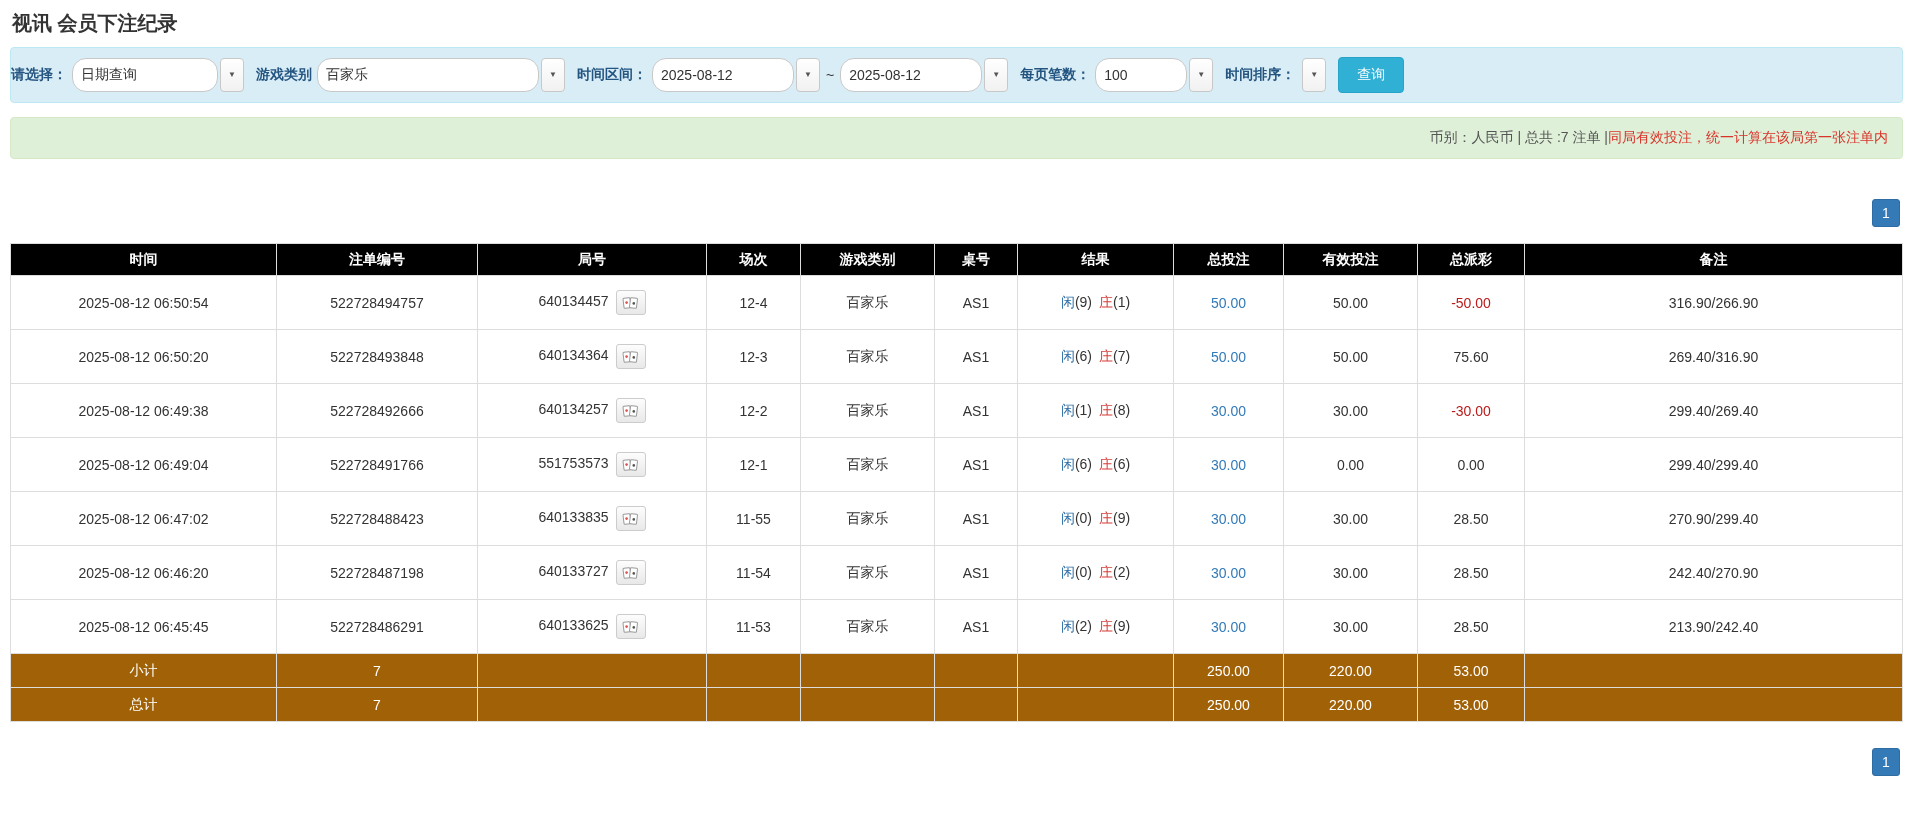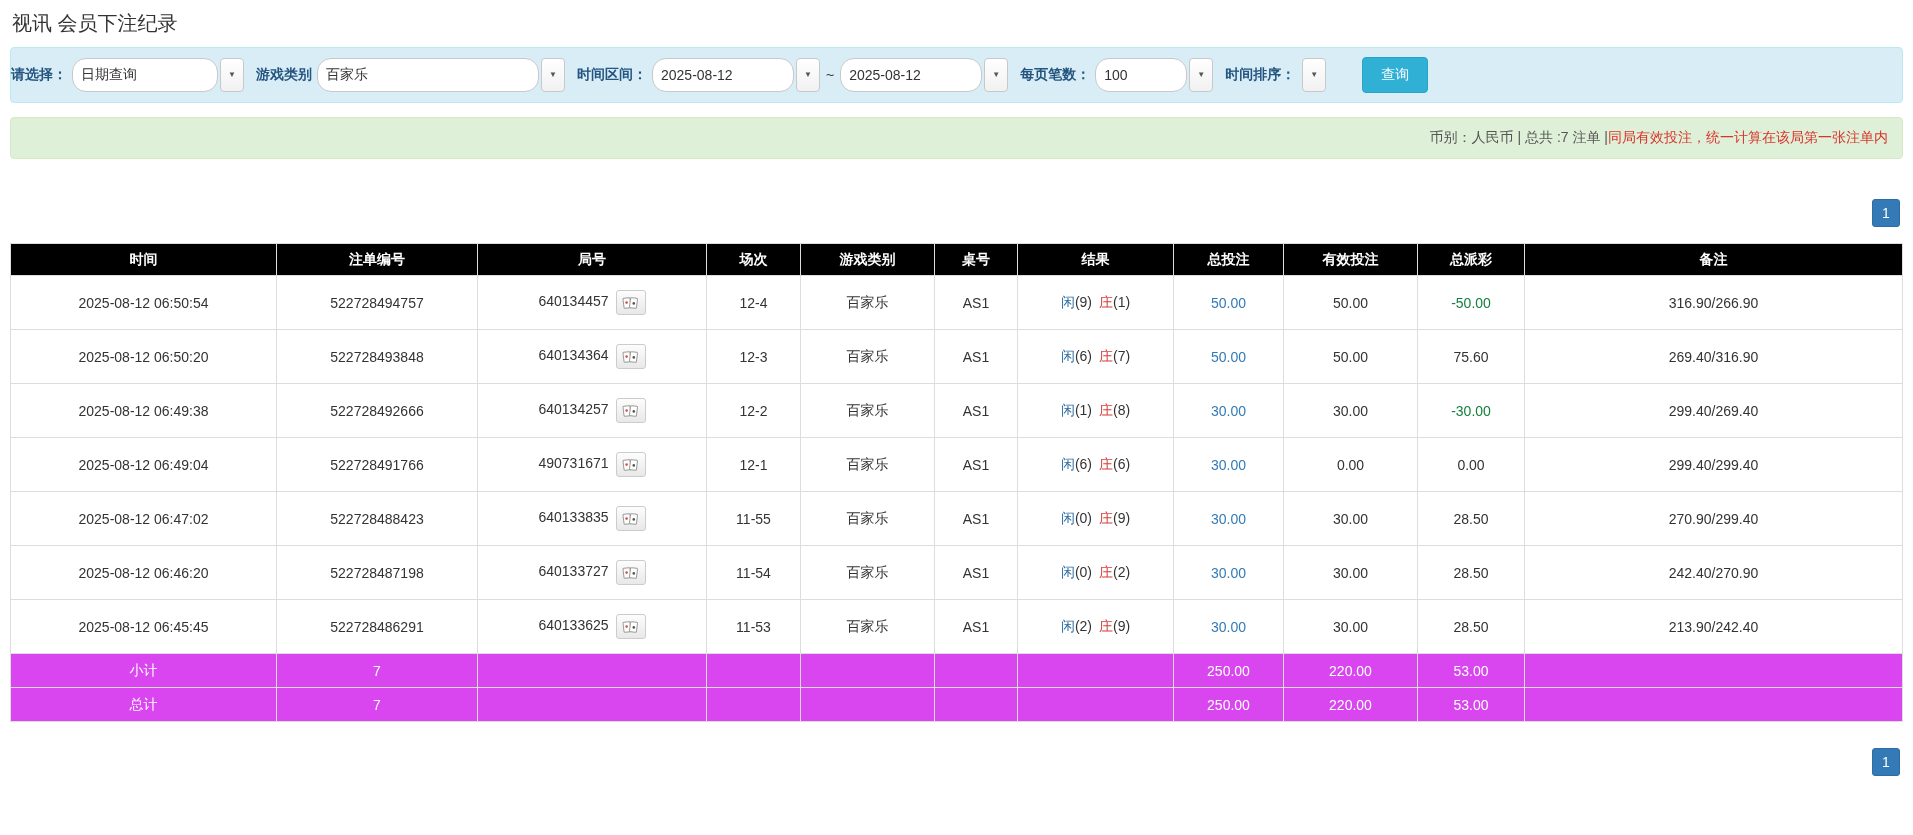--- a/index.html
+++ b/index.html
@@ -6,21 +6,21 @@
   html, body { width: 1913px; height: 835px; background: #fff; }
   body {
     font-family: "Liberation Sans", "DejaVu Sans", sans-serif;
     color: #333;
     overflow: hidden;
   }
   .page { padding: 8px 10px 0 10px; }
 
   .page-title {
     font-size: 20px;
-    font-weight: normal;
+    font-weight: bold;
     color: #333;
     margin: 2px 0 10px 2px;
   }
 
   
   .filter-bar {
     background: #d9edf7;
     border: 1px solid #bce8f1;
     border-radius: 4px;
     height: 56px;
@@ -71,21 +71,20 @@
   .search-btn {
     height: 36px;
     padding: 0 18px;
     background: #31b0d5;
     border: 1px solid #28a4c9;
     border-radius: 4px;
     color: #fff;
     font-size: 14px;
     font-family: inherit;
     cursor: pointer;
-    margin-left: 24px;
   }
 
   
   .info-bar {
     margin-top: 14px;
     background: #dff0d8;
     border: 1px solid #d6e9c6;
     border-radius: 4px;
     height: 42px;
     display: flex;
@@ -134,27 +133,27 @@
   thead th {
     background: #000;
     color: #fff;
     font-weight: bold;
     height: 32px;
     border-color: #555;
   }
   tbody td { height: 54px; background: #fff; color: #333; }
   tfoot td {
     height: 34px;
-    background: #d946ef;
+    background: #a16207;
     color: #fff;
     border-color: #d9d9d9;
   }
 
   .link { color: #337ab7; cursor: pointer; }
-  .neg { color: #15803d; }
+  .neg { color: #b91c1c; }
   .res-p { color: #2e6da4; }
   .res-b { color: #d43f3a; margin-left: 7px; }
 
   .cards-btn {
     width: 30px;
     height: 25px;
     margin-left: 7px;
     border: 1px solid #ccc;
     border-radius: 3px;
     background: linear-gradient(#fdfdfd, #e8e8e8);
@@ -340,21 +339,21 @@
     </td>
     <td><span class="link">30.00</span></td>
     <td>30.00</td>
     <td class="payout neg">-30.00</td>
     <td>299.40/269.40</td>
   </tr>
         <tr>
     <td>2025-08-12 06:49:04</td>
     <td>522728491766</td>
     <td>
-      <span>490731671</span><button class="cards-btn">
+      <span>551753573</span><button class="cards-btn">
               <svg width="17" height="14" viewBox="0 0 17 14">
                 <rect x="1.5" y="2" width="7" height="10" rx="1" fill="#ffffff" stroke="#9a9a9a" transform="rotate(-7 5 7)"></rect>
                 <rect x="8" y="2" width="7" height="10" rx="1" fill="#ffffff" stroke="#9a9a9a" transform="rotate(7 11.5 7)"></rect>
                 <circle cx="4.6" cy="6.6" r="1.3" fill="#d9534f"></circle>
                 <circle cx="11.8" cy="7.4" r="1.3" fill="#555555"></circle>
               </svg>
             </button>
     </td>
     <td>12-1</td>
     <td>百家乐</td>

